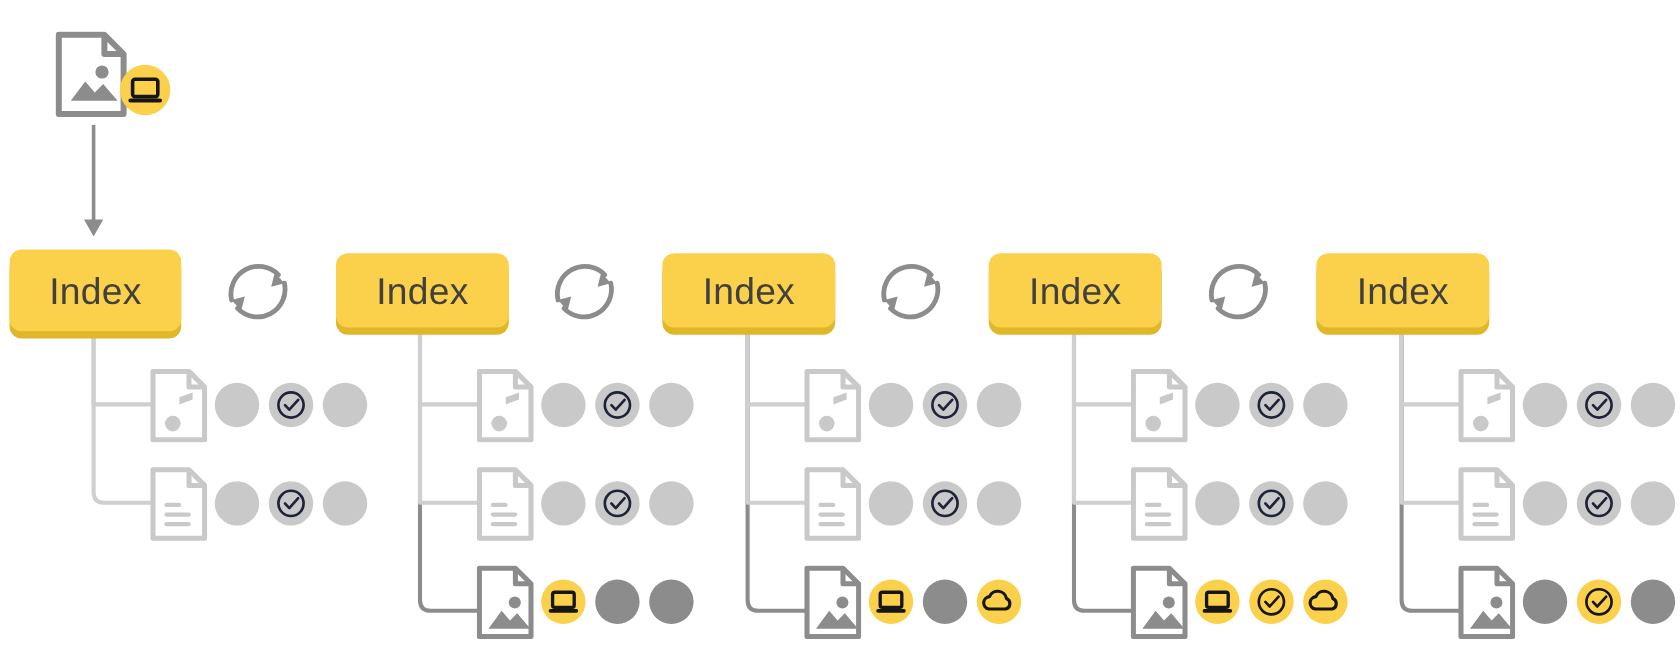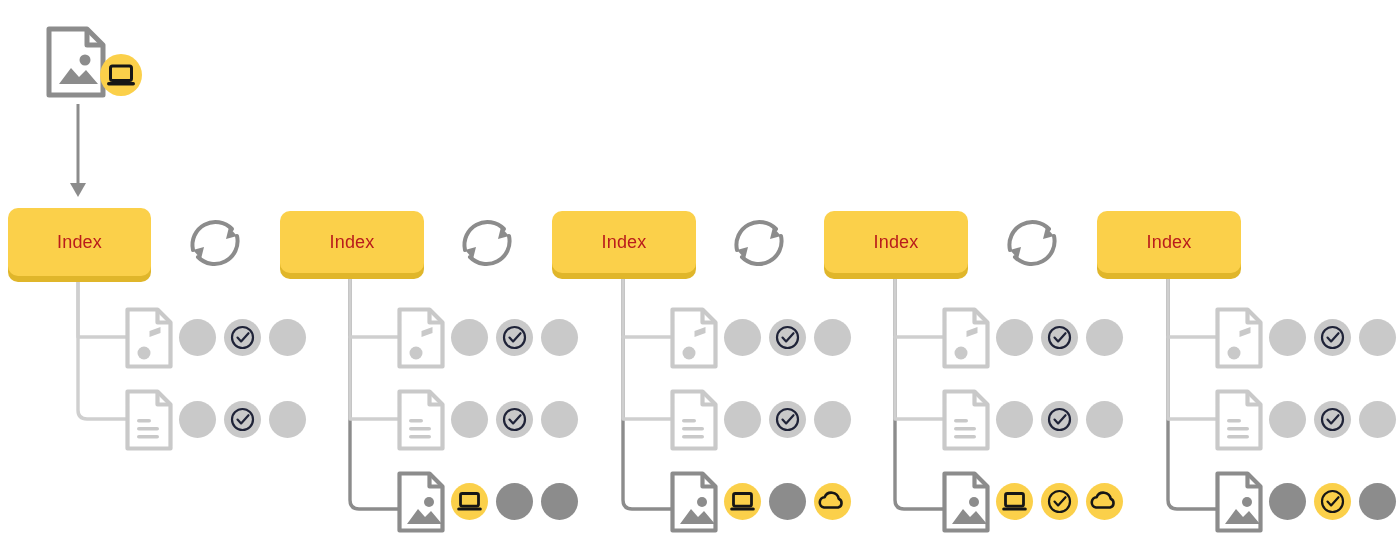--- a/index.html
+++ b/index.html
@@ -7,21 +7,21 @@
   #stage{position:relative;width:1400px;height:540px;}
 
   
   .source-node{position:absolute;left:46px;top:26px;width:112px;height:72px;}
   .source-arrow{position:absolute;left:64px;top:104px;width:30px;height:96px;}
 
   
   .index-box{position:absolute;border-radius:10px;background:#fbd04a;
              box-shadow:0 6px 0 0 #e0b62a;display:flex;align-items:center;
              justify-content:center;}
-  .index-label{font-size:18px;color:#b91c1c;font-family:"Liberation Sans",sans-serif;
+  .index-label{font-size:31px;color:#404040;font-family:"Liberation Sans",sans-serif;
                letter-spacing:.2px;line-height:1;}
 
   
   .sync-icon{position:absolute;width:62px;height:62px;}
 
   
   .tree-svg{position:absolute;left:0;top:0;width:1400px;height:540px;pointer-events:none;}
 
   
   .file-icon{position:absolute;width:48px;height:62px;}

